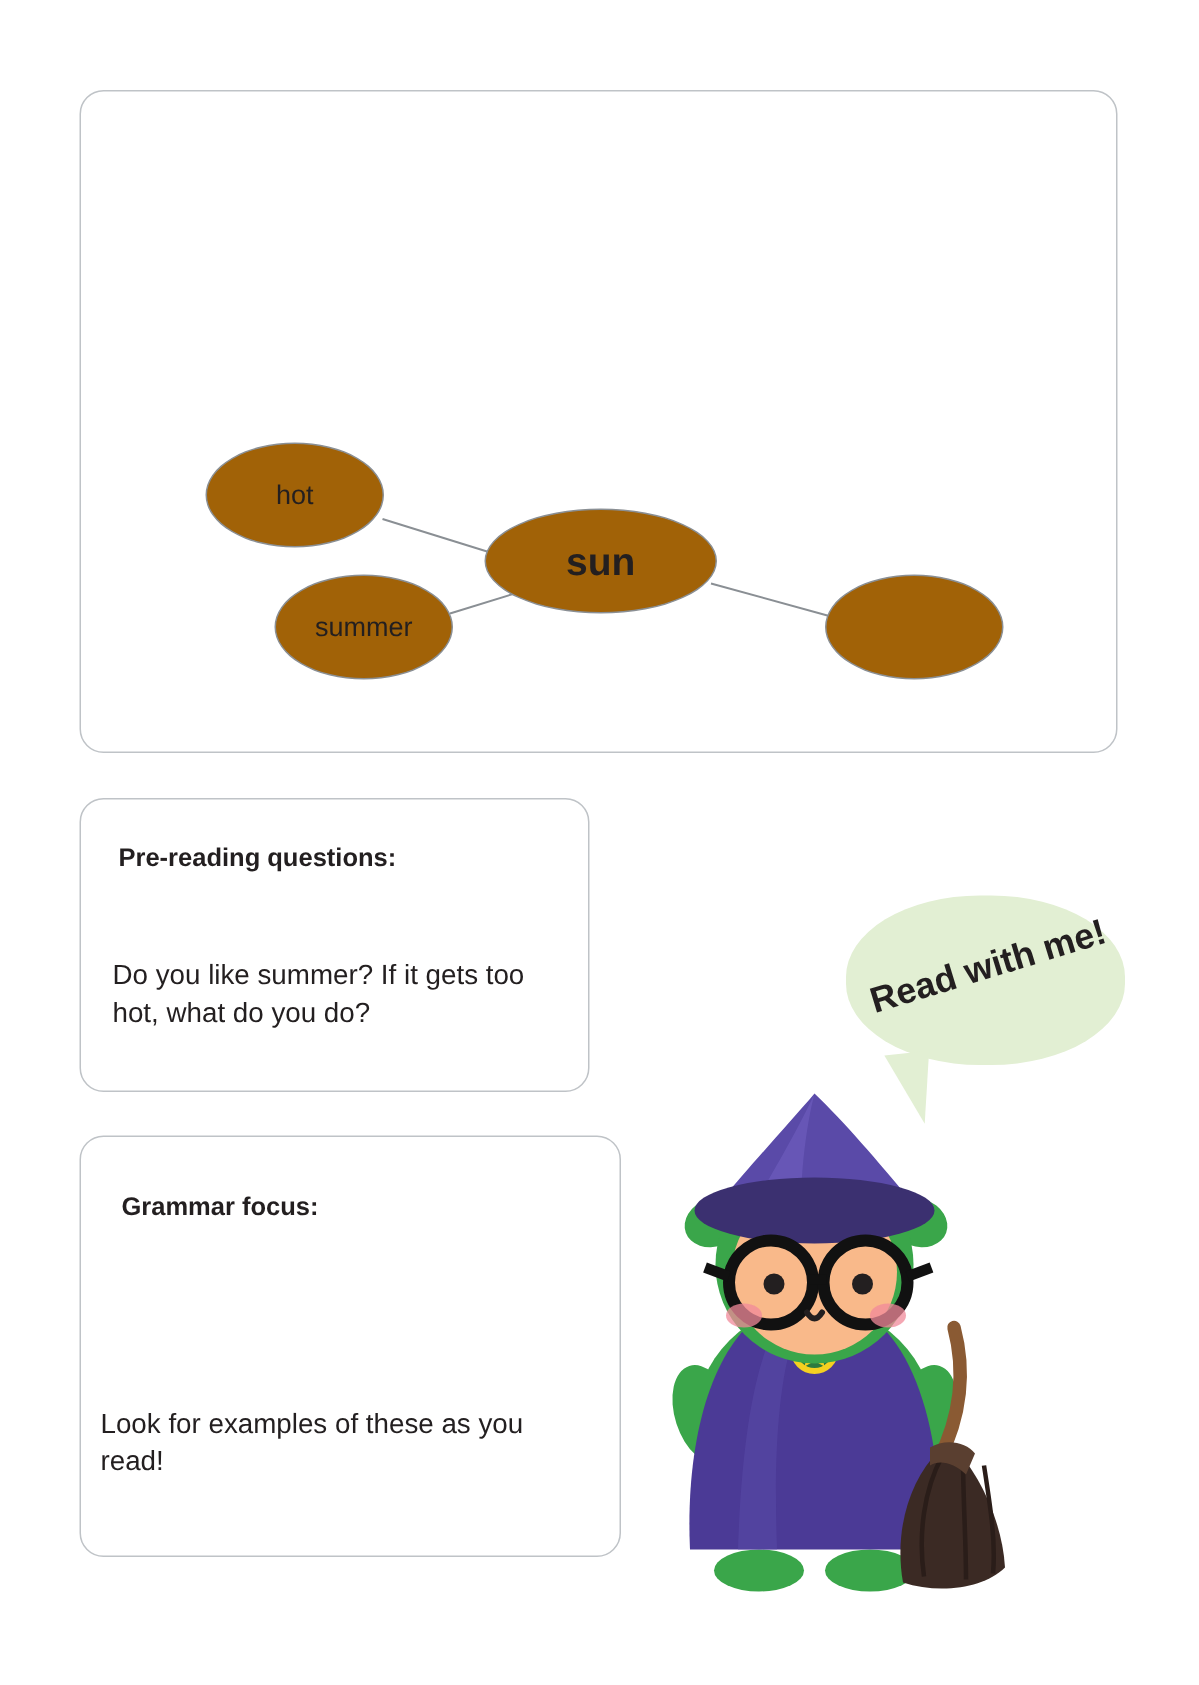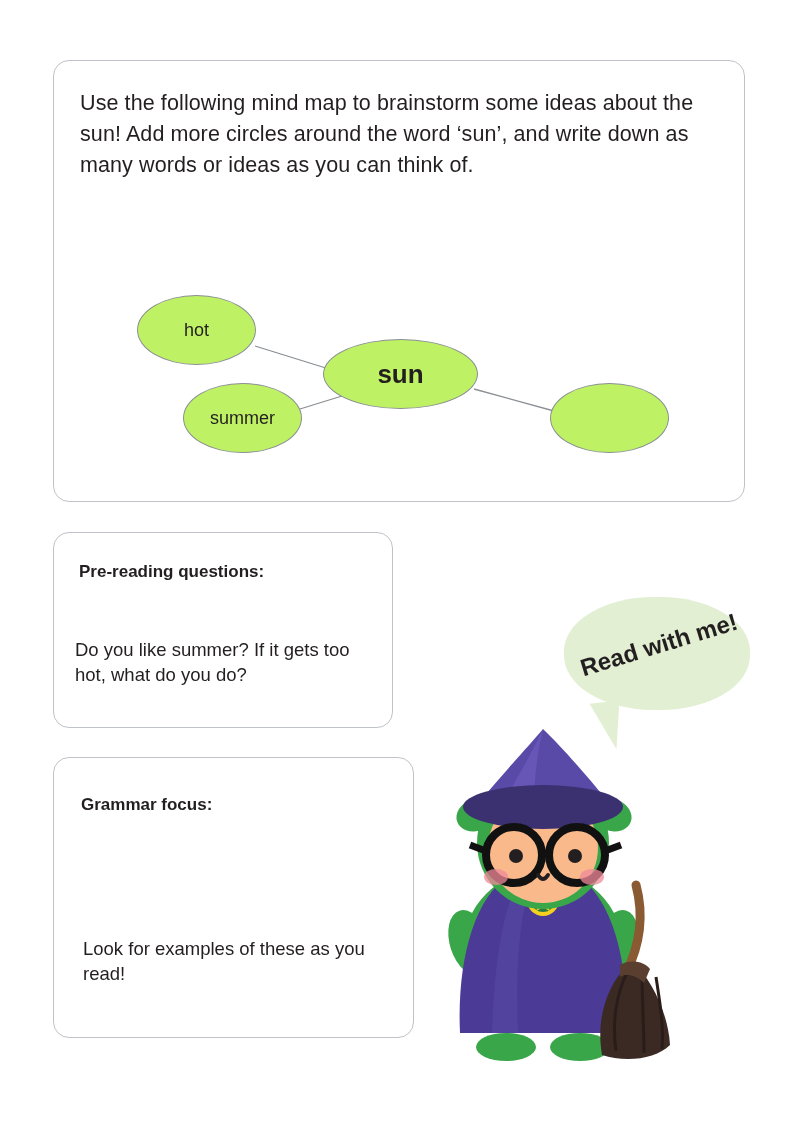--- a/index.html
+++ b/index.html
@@ -38,21 +38,21 @@
 
   .mindmap {
     position: absolute;
     left: 0; top: 150px;
     width: 692px; height: 280px;
   }
   .node {
     position: absolute;
     border: 1.3px solid #8a8f94;
     border-radius: 50%;
-    background: #bef264;
+    background: #a16207;
     display: flex;
     align-items: center;
     justify-content: center;
     font-size: 18px;
     color: #231f20;
   }
   #node-hot   { left: 83px;  top: 84px;  width: 119px; height: 70px; }
   #node-summer{ left: 129px; top: 172px; width: 119px; height: 70px; text-align: right; }
   #node-sun   { left: 269px; top: 128px; width: 155px; height: 70px;
                 font-size: 26px; font-weight: bold; }
@@ -87,21 +87,21 @@
     width: 361px; height: 281px;
   }
   #grammar-heading { left: 27px; top: 31px; }
   .grammar-topic {
     position: absolute;
     left: 65px; top: 127px;
     font-size: 22.5px;
     font-weight: bold;
     color: #1a8a4a;
   }
-  #grammar-body { left: 29px; top: 178px; width: 300px; }
+  #grammar-body { left: 13px; top: 178px; width: 300px; }
 
   
   #speech-bubble {
     position: absolute;
     left: 564px; top: 597px;
     width: 186px; height: 113px;
     background: #e2efd3;
     border-radius: 48% 48% 48% 48%;
   }
   #speech-bubble .tail {
@@ -130,21 +130,20 @@
     position: absolute;
     left: 430px; top: 715px;
     width: 260px; height: 360px;
   }
 </style>
 </head>
 <body>
 
 <div class="card" id="mindmap-card">
 
-  <div class="instructions">Use the following mind map to brainstorm some ideas about the sun! Add more circles around the word ‘sun’, and write down as many words or ideas as you can think of.</div>
 
   <div class="mindmap">
     <svg width="692" height="280" style="position:absolute;left:0;top:0;">
       <line x1="201" y1="135" x2="275" y2="158" stroke="#8a8f94" stroke-width="1.3"></line>
       <line x1="246" y1="198" x2="288" y2="185" stroke="#8a8f94" stroke-width="1.3"></line>
       <line x1="420" y1="178" x2="500" y2="200" stroke="#8a8f94" stroke-width="1.3"></line>
     </svg>
 
     <div class="node" id="node-hot">hot</div>
     <div class="node" id="node-summer">summer</div>

